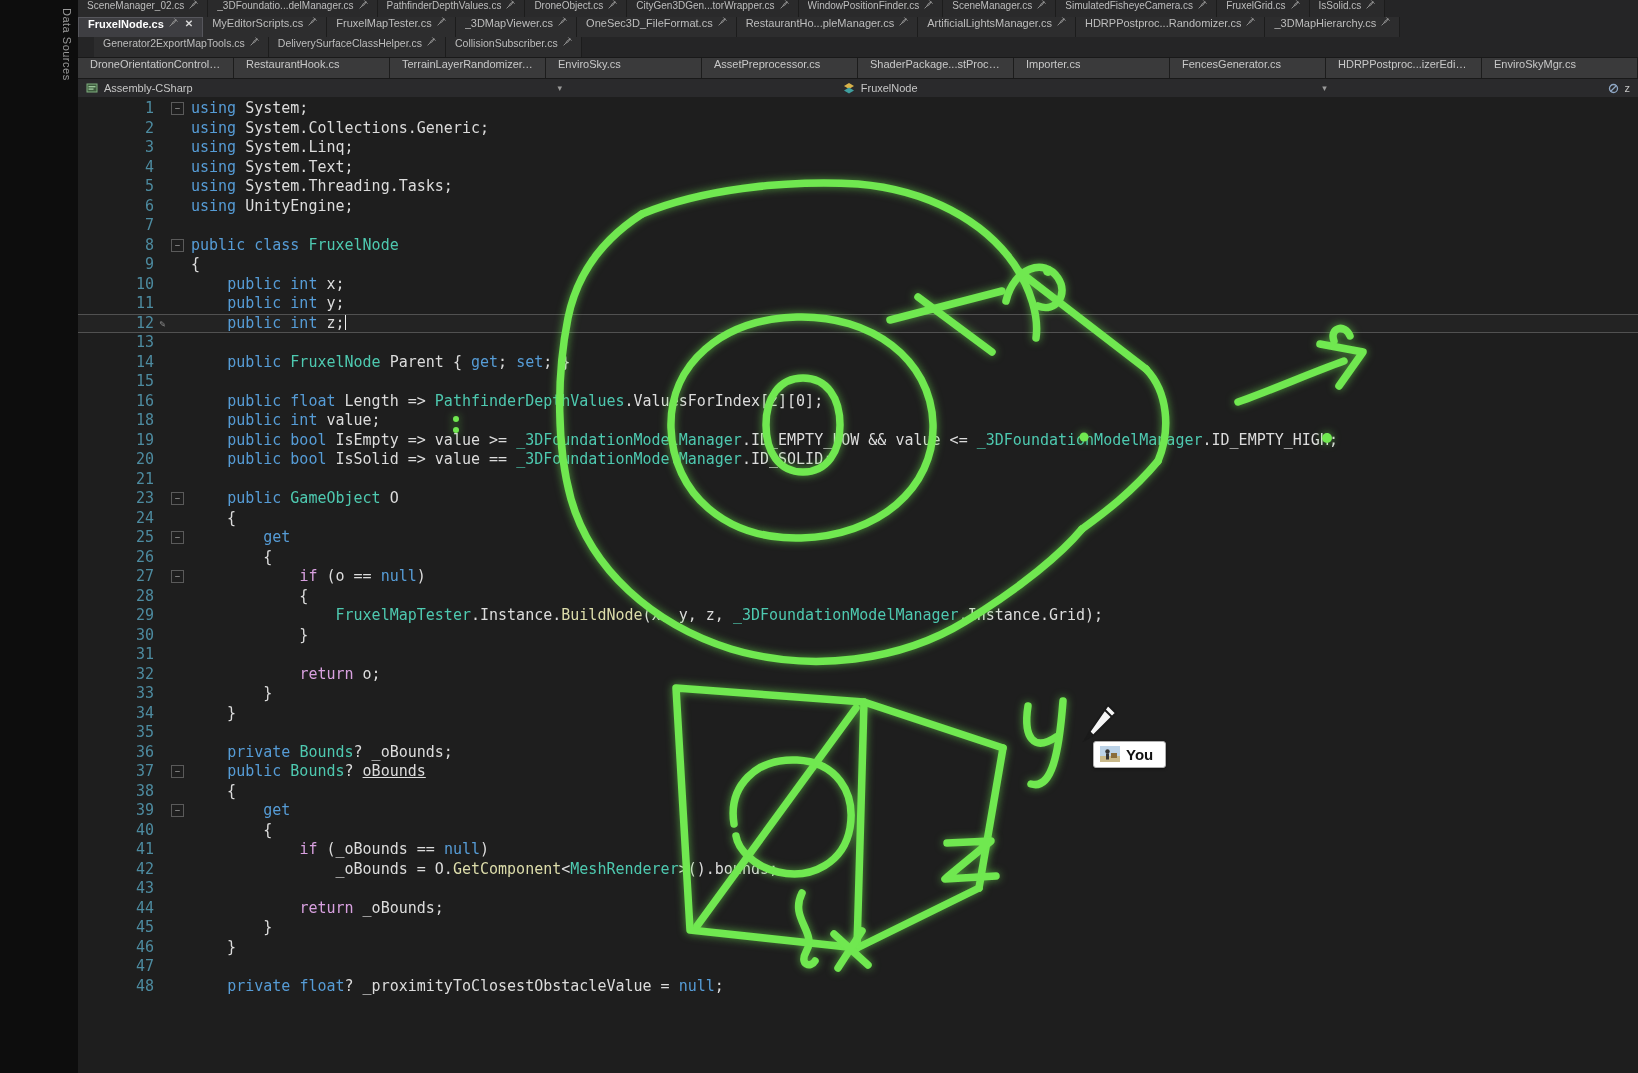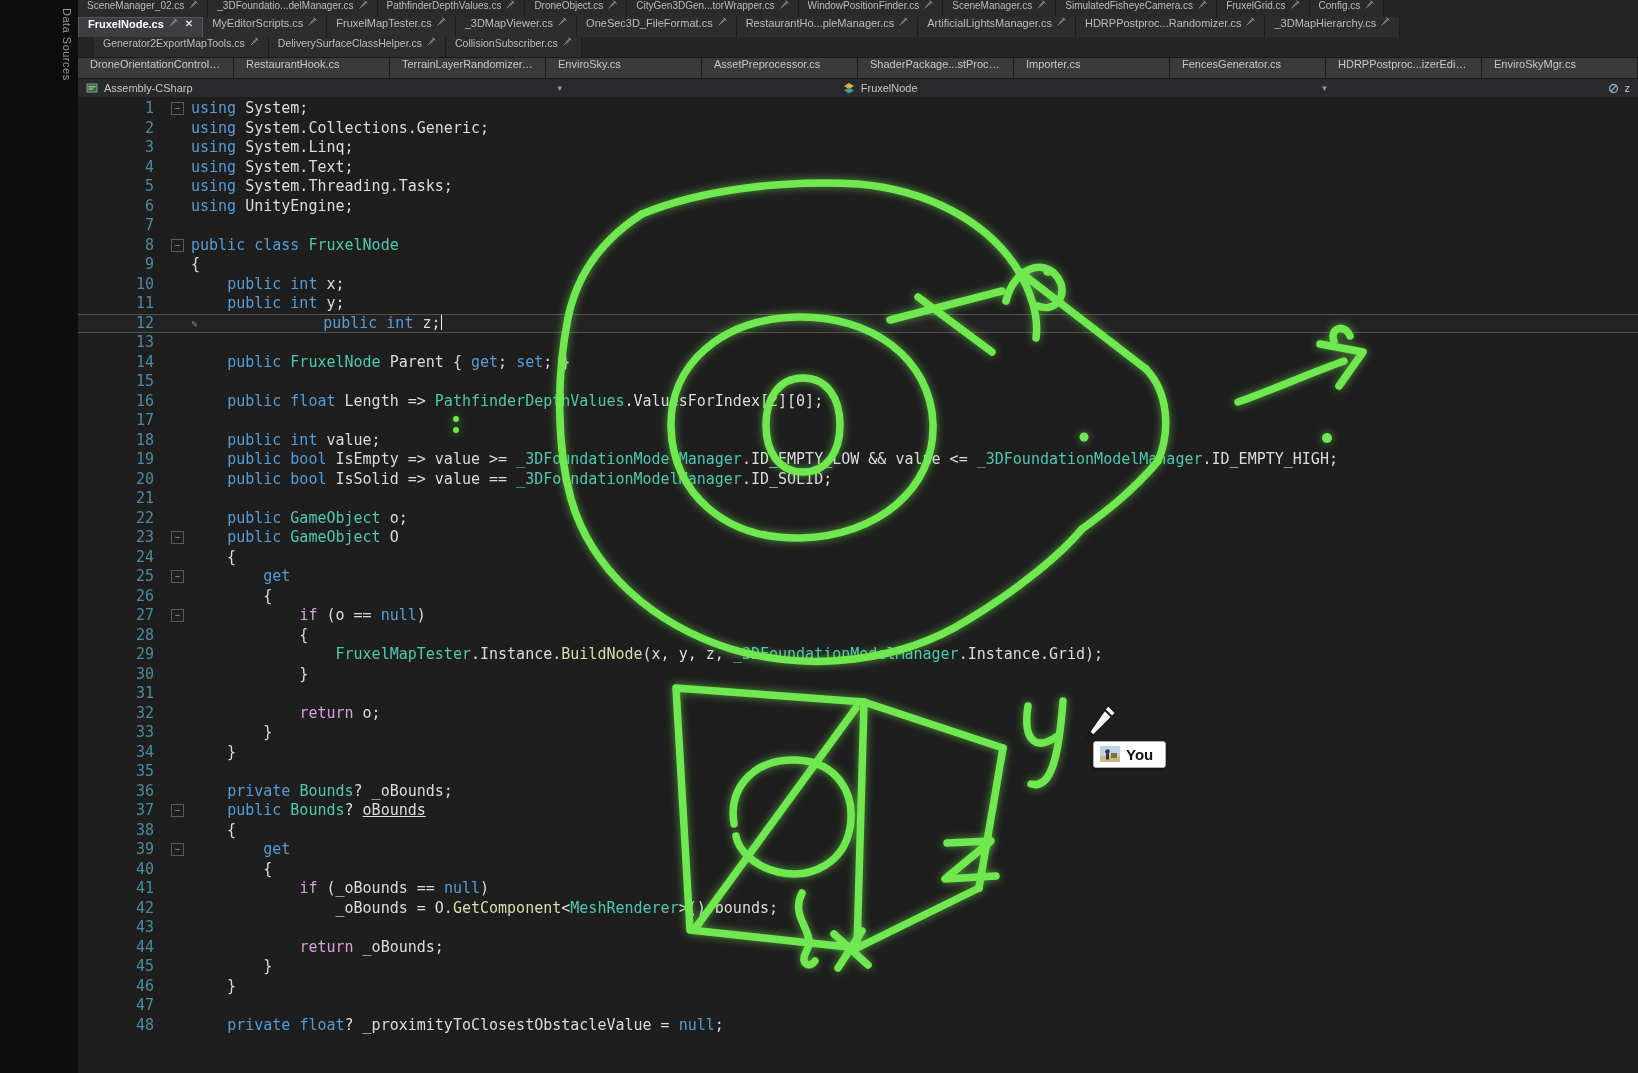--- a/index.html
+++ b/index.html
@@ -44,21 +44,21 @@
   .nav-combo.type{width:500px;flex:none;}
   .nav-combo .dd{margin-left:auto;color:#9a9a9a;font-size:9px;}
   .nav-icon{display:flex;align-items:center;}
 
   
   .editor{flex:1;position:relative;background:#1e1e1e;overflow:hidden;
       font-family:"DejaVu Sans Mono","Liberation Mono",monospace;
       font-size:15px;line-height:19.5px;padding-top:2px;}
   .code-line{display:flex;height:19.5px;position:relative;align-items:flex-start;}
   .code-line.current{background:#232323;
-      box-shadow:inset 0 1px 0 #515151, inset 0 -1px 0 #515151;gap:32px;}
+      box-shadow:inset 0 1px 0 #515151, inset 0 -1px 0 #515151;}
   .ln{width:76px;flex:none;text-align:right;color:var(--lnc);user-select:none;}
   .mk{width:17px;flex:none;color:#8f8f8f;font-size:10px;text-align:center;line-height:19.5px;}
   .fold{width:13px;height:13px;flex:none;margin-top:3px;margin-right:7px;font-size:9px;
       line-height:10px;text-align:center;color:#9a9a9a;border:1px solid #5a5a5a;background:#1e1e1e;}
   .fold.empty{border:none;background:transparent;}
   .src{white-space:pre;color:var(--pl);}
   .tk-k{color:var(--kw);} .tk-c{color:var(--ctl);} .tk-t{color:var(--ty);}
   .tk-m{color:var(--mth);} .tk-p{color:var(--pl);}
   .tk-pu{color:var(--pl);text-decoration:underline;}
   .caret{display:inline-block;width:1.5px;height:15px;background:#f0f0f0;vertical-align:-2px;}
@@ -150,21 +150,21 @@
         </div>
         <div class="tab">
           <span class="tab-label">FruxelGrid.cs</span>
           <span class="pin">
             <svg width="9" height="9" viewBox="0 0 10 10">
               <path d="M6.2,0.8 L9.2,3.8 M7.7,2.3 L4.8,4 L3.4,6.6 M3.4,6.6 L1,9 M3.4,6.6 L6,5.2 L7.7,2.3" fill="none" stroke="currentColor" stroke-width="1.1" stroke-linecap="round"></path>
             </svg>
           </span>
         </div>
         <div class="tab">
-          <span class="tab-label">Config.cs</span>
+          <span class="tab-label">IsSolid.cs</span>
           <span class="pin">
             <svg width="9" height="9" viewBox="0 0 10 10">
               <path d="M6.2,0.8 L9.2,3.8 M7.7,2.3 L4.8,4 L3.4,6.6 M3.4,6.6 L1,9 M3.4,6.6 L6,5.2 L7.7,2.3" fill="none" stroke="currentColor" stroke-width="1.1" stroke-linecap="round"></path>
             </svg>
           </span>
         </div>
       </div>
     <div class="tab-row row2">
         <div class="tab active">
           <span class="tab-label">FruxelNode.cs</span>
@@ -424,26 +424,20 @@
             <span class="fold empty"></span>
             <span class="src"></span>
           </div>
           <div class="code-line">
             <span class="ln">16</span>
             <span class="mk"></span>
             <span class="fold empty"></span>
             <span class="src"><span class="tk-p">    </span><span class="tk-k">public</span><span class="tk-p"> </span><span class="tk-k">float</span><span class="tk-p"> Length =&gt; </span><span class="tk-t">PathfinderDepthValues</span><span class="tk-p">.ValuesForIndex[z][0];</span></span>
           </div>
           <div class="code-line">
-            <span class="ln">17</span>
-            <span class="mk"></span>
-            <span class="fold empty"></span>
-            <span class="src"></span>
-          </div>
-          <div class="code-line">
             <span class="ln">18</span>
             <span class="mk"></span>
             <span class="fold empty"></span>
             <span class="src"><span class="tk-p">    </span><span class="tk-k">public</span><span class="tk-p"> </span><span class="tk-k">int</span><span class="tk-p"> value;</span></span>
           </div>
           <div class="code-line">
             <span class="ln">19</span>
             <span class="mk"></span>
             <span class="fold empty"></span>
             <span class="src"><span class="tk-p">    </span><span class="tk-k">public</span><span class="tk-p"> </span><span class="tk-k">bool</span><span class="tk-p"> IsEmpty =&gt; value &gt;= </span><span class="tk-t">_3DFoundationModelManager</span><span class="tk-p">.ID_EMPTY_LOW &amp;&amp; value &lt;= </span><span class="tk-t">_3DFoundationModelManager</span><span class="tk-p">.ID_EMPTY_HIGH;</span></span>
@@ -452,26 +446,20 @@
             <span class="ln">20</span>
             <span class="mk"></span>
             <span class="fold empty"></span>
             <span class="src"><span class="tk-p">    </span><span class="tk-k">public</span><span class="tk-p"> </span><span class="tk-k">bool</span><span class="tk-p"> IsSolid =&gt; value == </span><span class="tk-t">_3DFoundationModelManager</span><span class="tk-p">.ID_SOLID;</span></span>
           </div>
           <div class="code-line">
             <span class="ln">21</span>
             <span class="mk"></span>
             <span class="fold empty"></span>
             <span class="src"></span>
-          </div>
-          <div class="code-line">
-            <span class="ln">22</span>
-            <span class="mk"></span>
-            <span class="fold empty"></span>
-            <span class="src"><span class="tk-p">    </span><span class="tk-k">public</span><span class="tk-p"> </span><span class="tk-t">GameObject</span><span class="tk-p"> o;</span></span>
           </div>
           <div class="code-line">
             <span class="ln">23</span>
             <span class="mk"></span>
             <span class="fold">−</span>
             <span class="src"><span class="tk-p">    </span><span class="tk-k">public</span><span class="tk-p"> </span><span class="tk-t">GameObject</span><span class="tk-p"> O</span></span>
           </div>
           <div class="code-line">
             <span class="ln">24</span>
             <span class="mk"></span>

